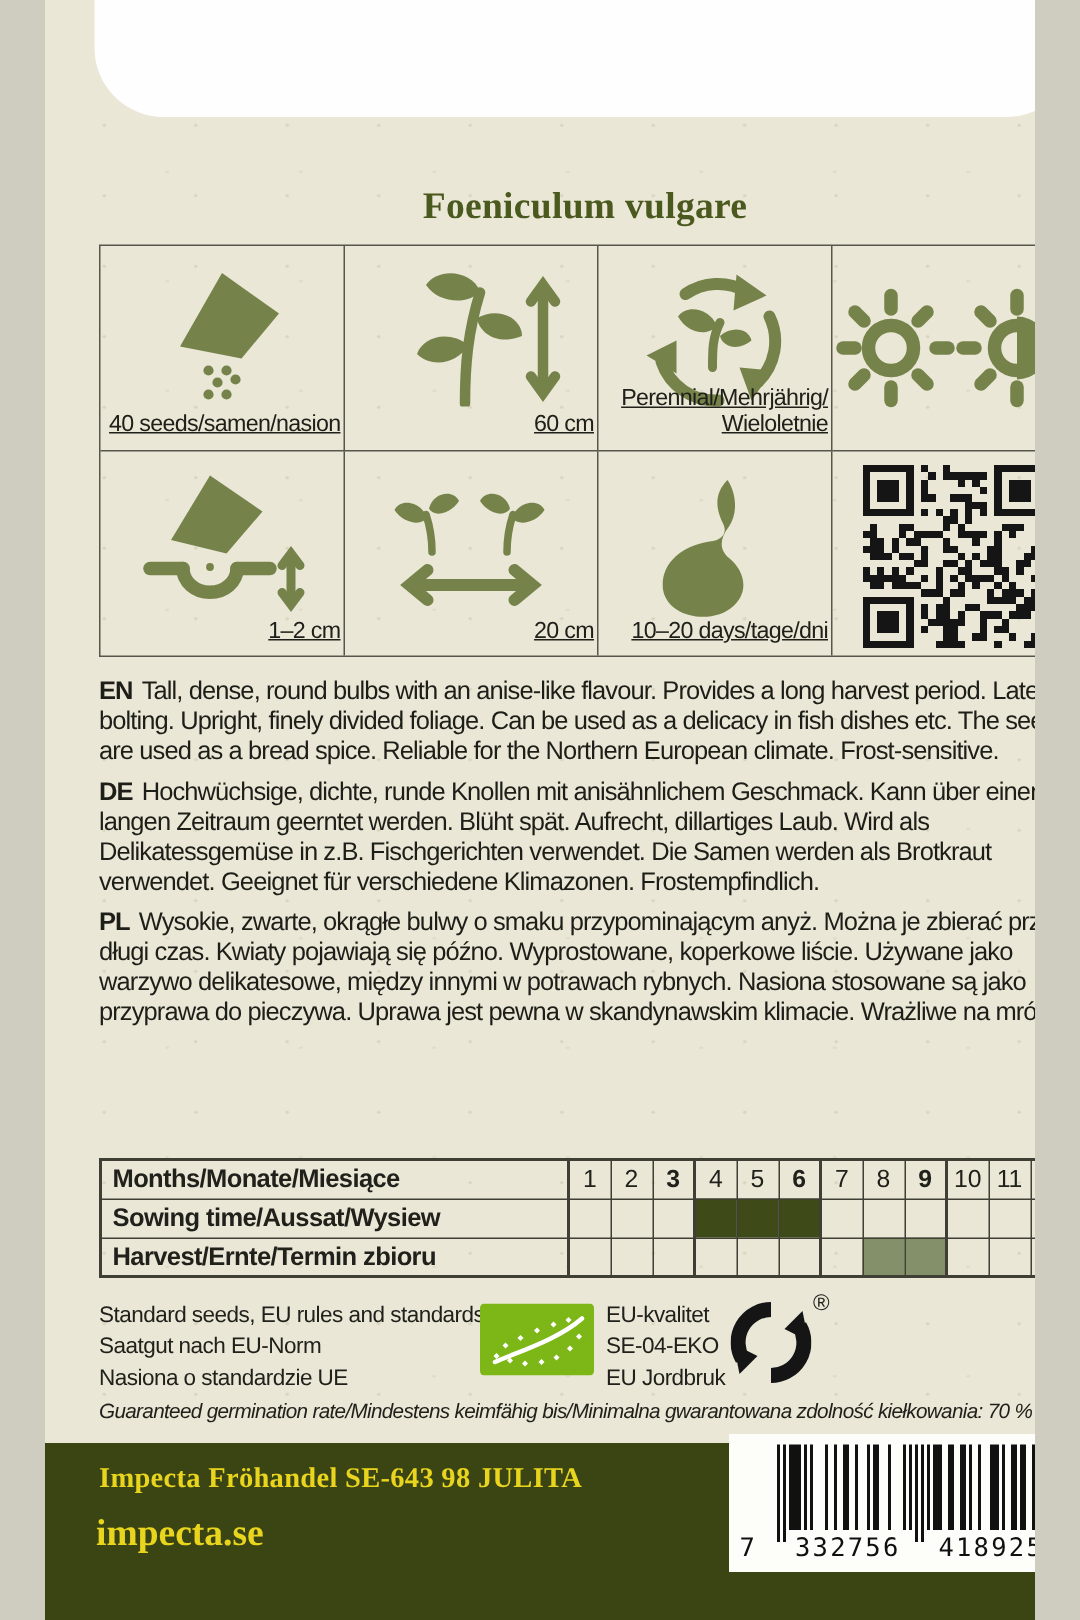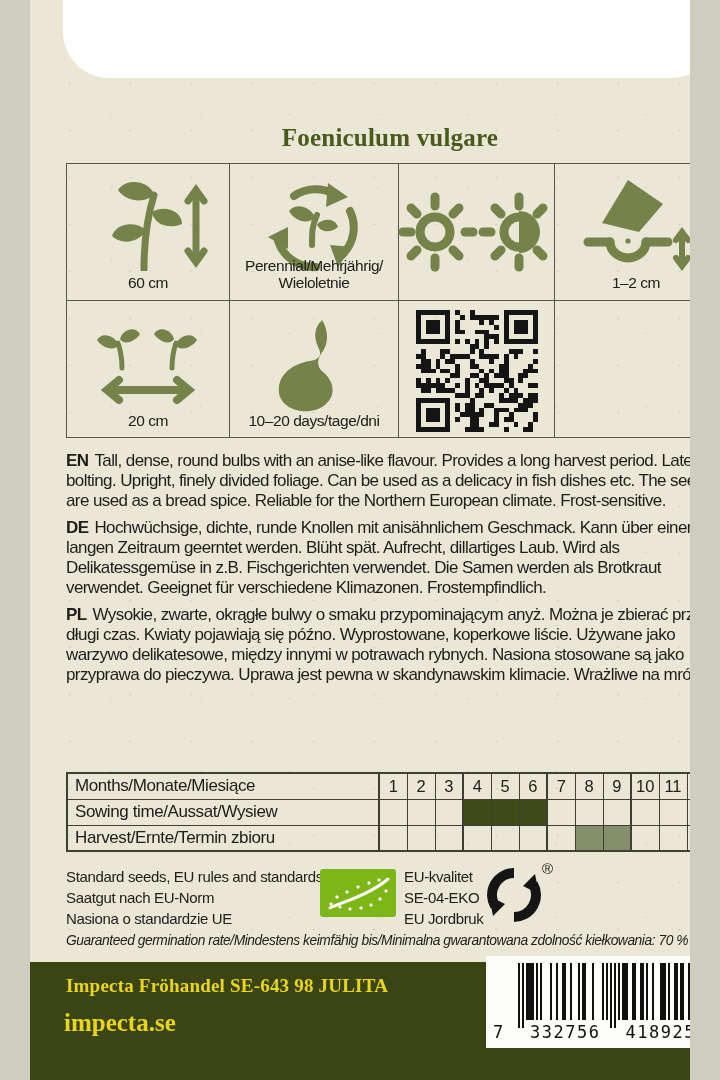--- a/index.html
+++ b/index.html
@@ -13,35 +13,35 @@
     font-family:"Liberation Serif",serif;font-weight:bold;font-size:25px;color:#4a591d;letter-spacing:0.2px;}
   
   .grid{position:absolute;left:36px;top:163px;width:650px;height:275px;display:grid;
     grid-template-columns:163px 169px 156px 162px;grid-template-rows:1fr 1fr;
     border:1.6px solid #56564c;box-sizing:border-box;}
   .cell{position:relative;border-right:1.6px solid #56564c;border-bottom:1.6px solid #56564c;box-sizing:border-box;}
   .cell:nth-child(4n){border-right:none;}
   .cell:nth-child(n+5){border-bottom:none;}
   .cell svg.icon{position:absolute;left:50%;top:15px;transform:translateX(-50%);}
   .cell svg.icon.mid{top:50%;transform:translate(-50%,-50%);}
-  .cap{position:absolute;left:2px;right:2px;bottom:8px;text-align:center;font-size:15.5px;
-    letter-spacing:-0.45px;color:#20201b;line-height:1.1;}
+  .cap{position:absolute;left:2px;right:2px;bottom:8px;text-align:right;font-size:15.5px;
+    letter-spacing:-0.45px;color:#20201b;line-height:1.1;text-decoration:underline;}
   .ic-f{fill:#75834a;}
   .ic-s{fill:none;stroke:#75834a;stroke-linecap:round;}
   
   .descs{position:absolute;left:36px;top:451px;width:656px;}
   .descs p{margin:0 0 7px 0;font-size:17px;line-height:1.18;letter-spacing:-0.6px;color:#1e1e19;}
   .descs b{margin-right:6px;text-align:center;}
   
   .cal{position:absolute;left:36px;top:772px;width:650px;border-collapse:collapse;table-layout:fixed;
     border:2.2px solid #3f3f35;}
   .cal td{border:1.6px solid #3f3f35;height:26px;padding:0;box-sizing:border-box;}
   .cal td.lbl{width:312px;font-size:17px;padding-left:7px;letter-spacing:-0.4px;}
   .cal td.m{text-align:center;font-size:16.5px;}
-  .cal td.q{border-right-width:2.4px;}
+  .cal td.q{border-right-width:2.4px;font-weight:bold;}
   
   .standards{position:absolute;left:36px;top:866px;width:650px;height:64px;}
   .std-left{position:absolute;left:0;top:0;font-size:15px;line-height:1.4;letter-spacing:-0.35px;}
   .eu-logo{position:absolute;left:254px;top:3px;}
   .std-right{position:absolute;left:338px;top:0;font-size:15px;line-height:1.4;letter-spacing:-0.35px;}
   .green-dot{position:absolute;left:421px;top:2px;}
   .reg{position:absolute;left:476px;top:-6px;font-size:15px;}
   .germ{position:absolute;left:36px;top:933px;width:656px;font-size:13.8px;letter-spacing:-0.45px;white-space:nowrap;font-style:italic;}
   
   .footer{position:absolute;left:0;top:962px;width:720px;height:118px;background:#3b4513;}
@@ -63,20 +63,32 @@
 </head>
 <body>
 
 <div class="page">
   <div class="top-cutout"></div>
 
   <h1 class="title">Foeniculum vulgare</h1>
 
   <div class="grid">
 
+    <div class="cell">
+      <svg class="icon" width="110" height="92" viewBox="0 0 110 92">
+        <path class="ic-f" d="M55,3 L93,30 L68,60 L27,52 Z"></path>
+        <circle class="ic-f" cx="46" cy="68" r="3.4"></circle>
+          <circle class="ic-f" cx="58" cy="68" r="3.4"></circle>
+        <circle class="ic-f" cx="52" cy="76" r="3.4"></circle>
+          <circle class="ic-f" cx="64" cy="74" r="3.4"></circle>
+        <circle class="ic-f" cx="46" cy="84" r="3.4"></circle>
+          <circle class="ic-f" cx="58" cy="84" r="3.4"></circle>
+      </svg>
+      <div class="cap">40 seeds/samen/nasion</div>
+    </div>
 
     <div class="cell">
       <svg class="icon" width="120" height="92" viewBox="0 0 120 92">
         <path class="ic-s" style="stroke-width:7" d="M56,90 C56,64 58,42 66,16"></path>
         <path class="ic-f" d="M66,15 C60,1 38,-1 30,11 C38,23 58,25 66,15 Z"></path>
         <path class="ic-f" d="M64,33 C78,25 94,33 94,45 C80,51 66,45 64,33 Z"></path>
         <path class="ic-f" d="M58,51 C46,41 28,45 24,57 C34,67 52,63 58,51 Z"></path>
         <path class="ic-s" style="stroke-width:7" d="M108,13 L108,81"></path>
         <path class="ic-s" style="stroke-width:7" d="M100,22 L108,11 L116,22"></path>
         <path class="ic-s" style="stroke-width:7" d="M100,72 L108,83 L116,72"></path>

